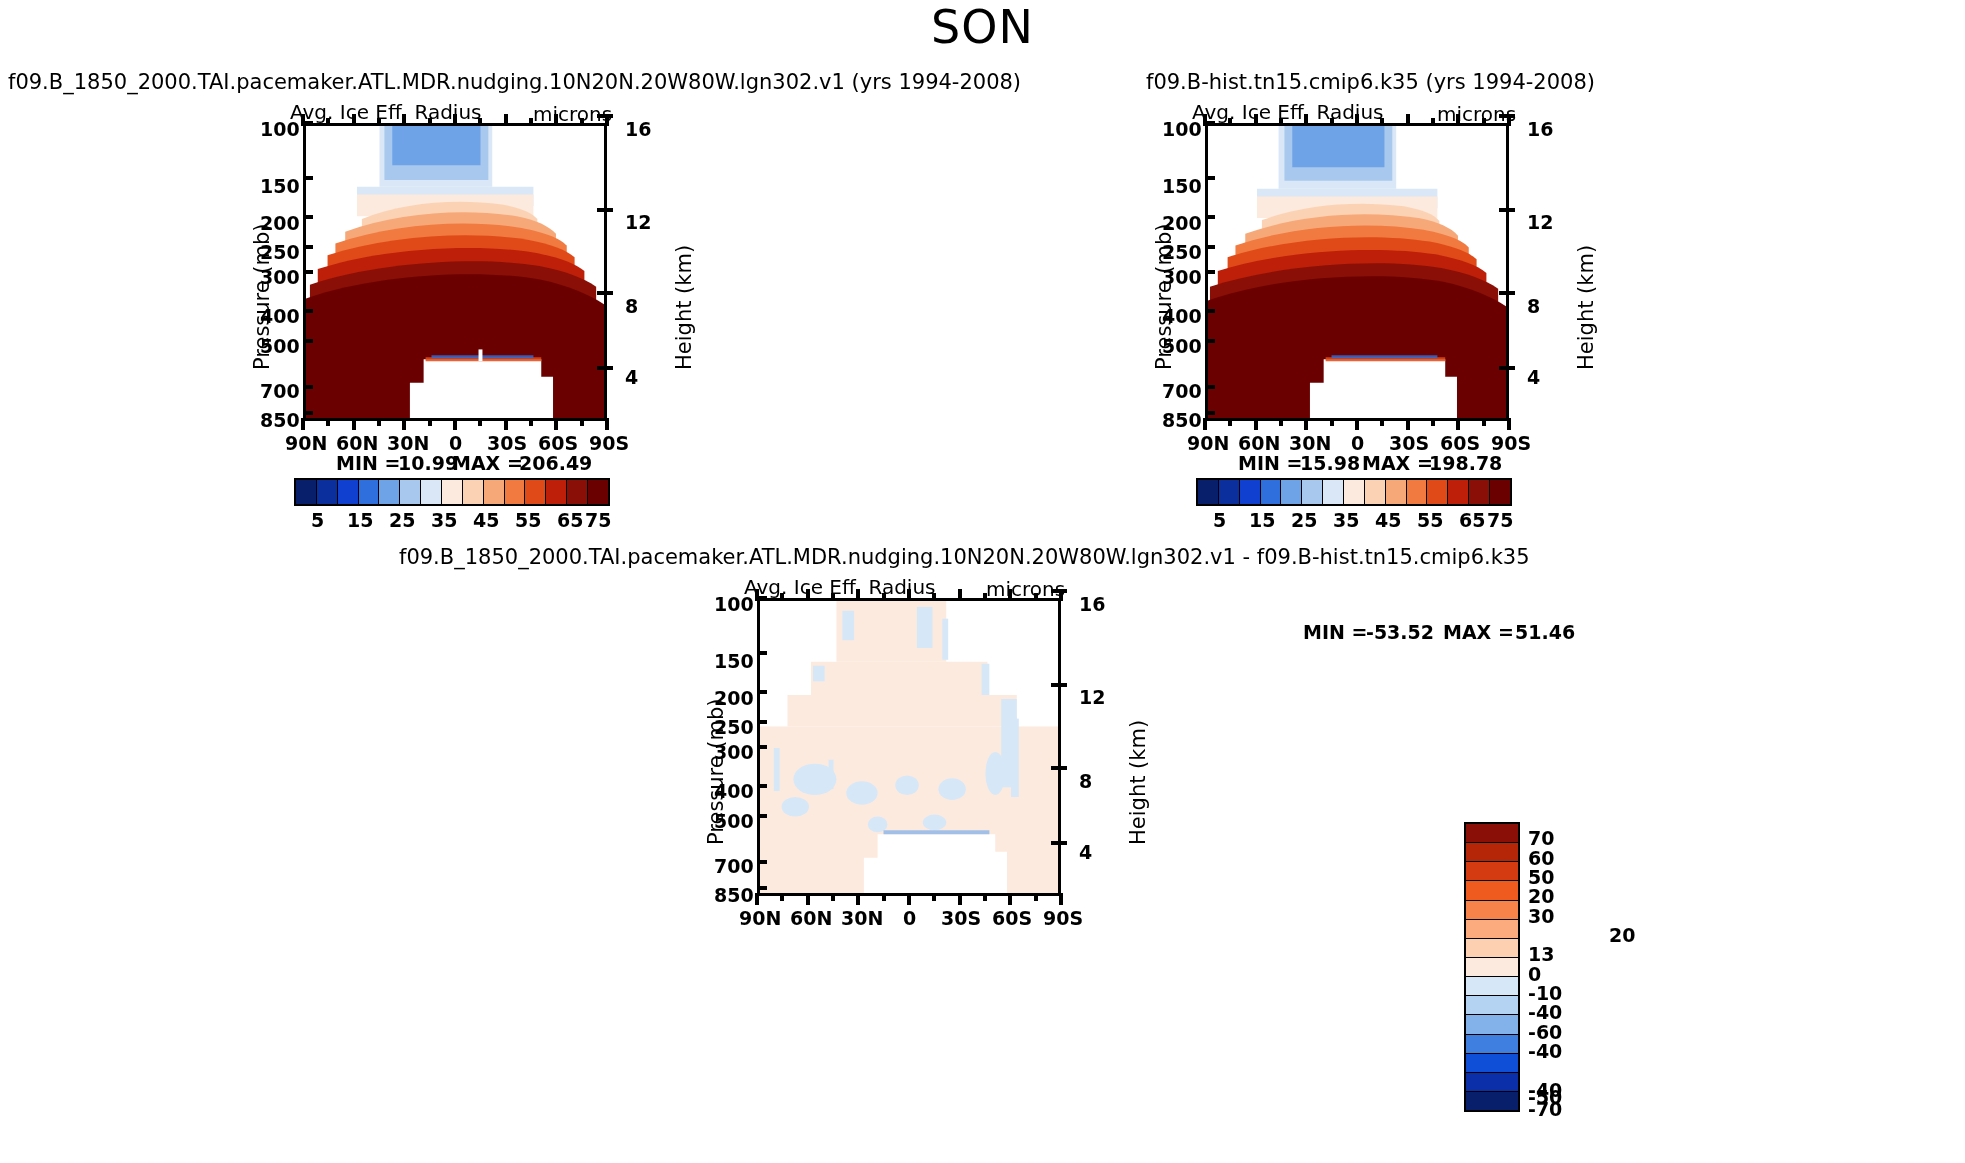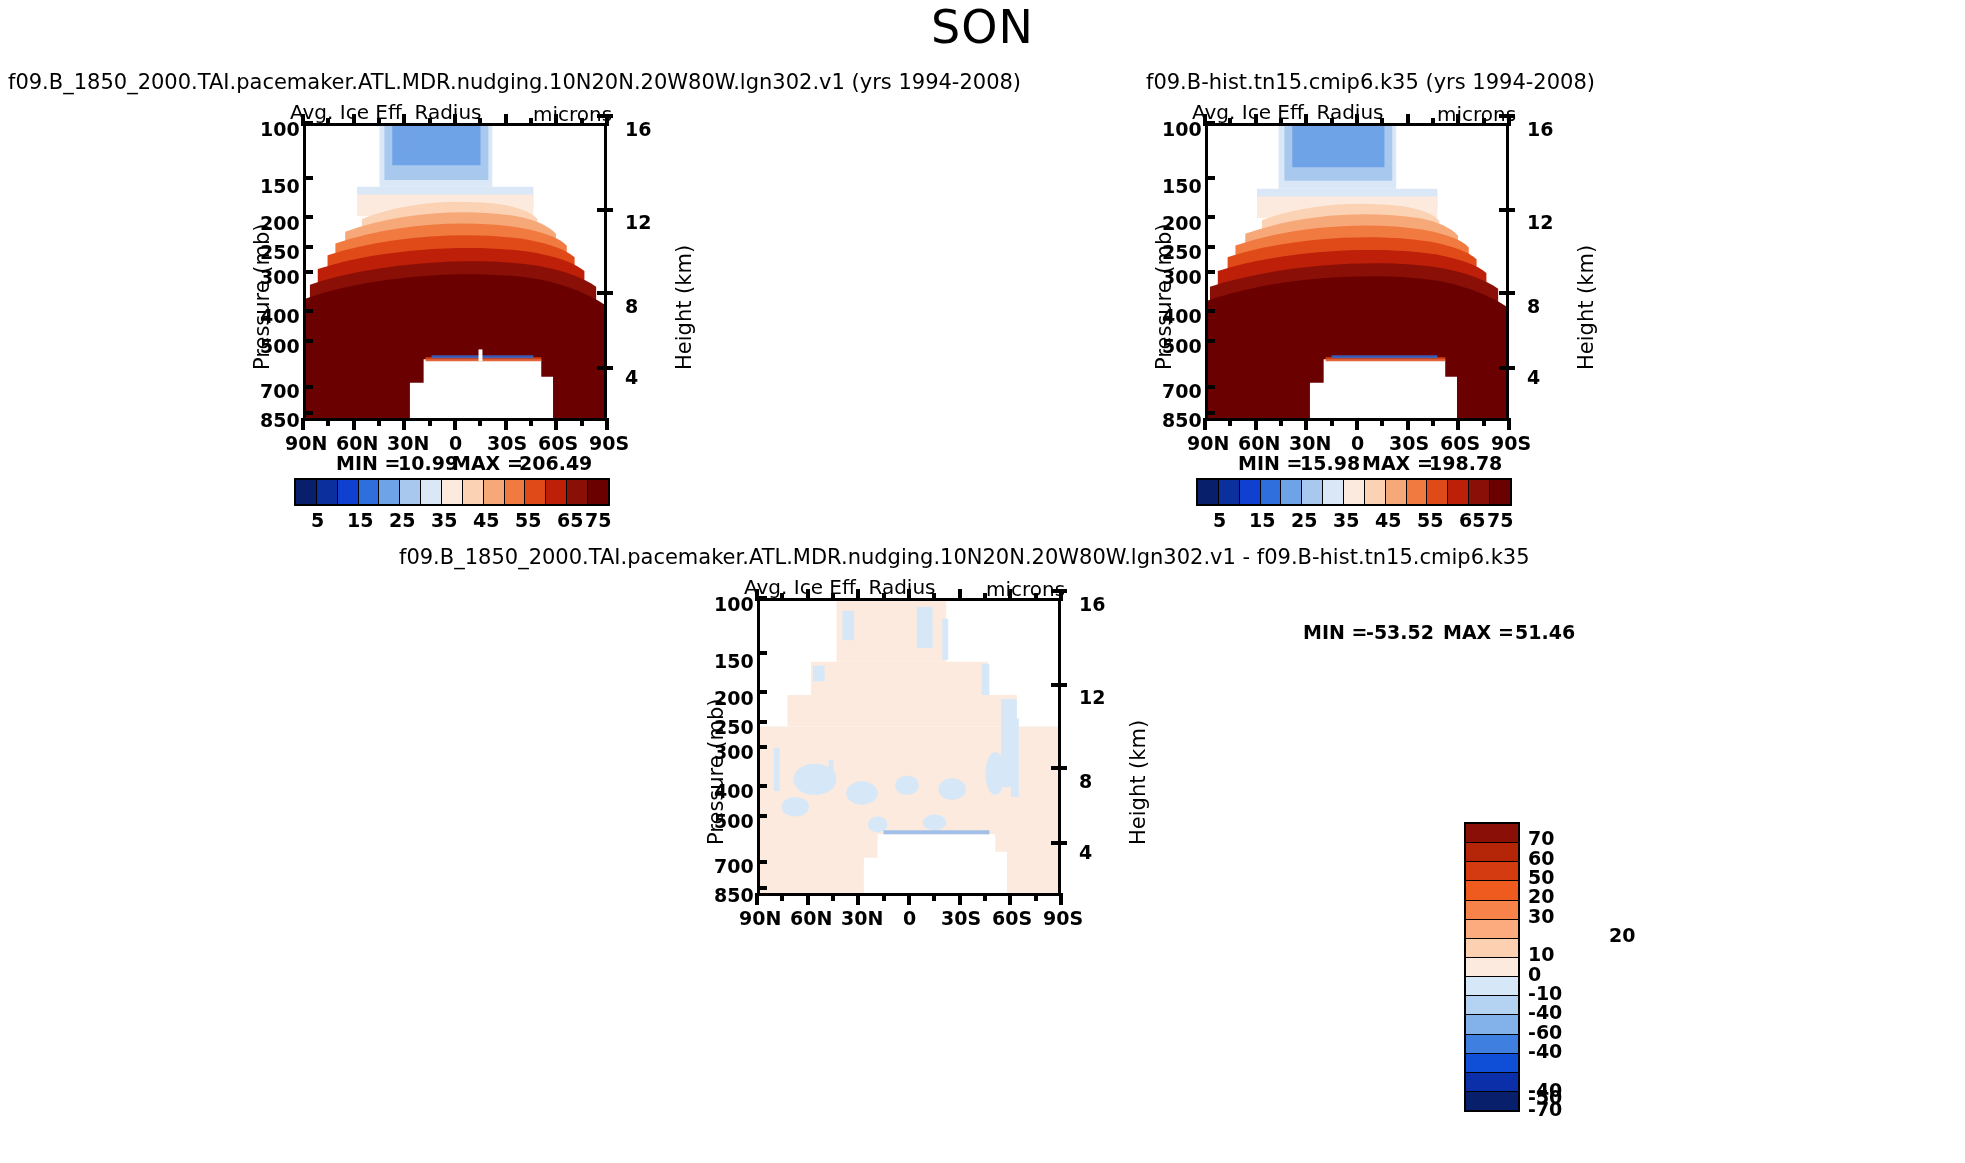--- a/index.html
+++ b/index.html
@@ -410,21 +410,21 @@
     <div class="tick" style="left: 1059px; width: 4px; height: 12px; top: 589px;"></div>
     <div class="tick" style="left: 1059px; width: 4px; height: 12px; top: 893px;"></div>
   </div>
 
 <div class="vbar-lbl" style="left: 1528px; top: 827.333px;">70</div>
 <div class="vbar-lbl" style="left: 1528px; top: 846.667px;">60</div>
 <div class="vbar-lbl" style="left: 1528px; top: 866px;">50</div>
 <div class="vbar-lbl" style="left: 1528px; top: 885.333px;">20</div>
 <div class="vbar-lbl" style="left: 1528px; top: 904.667px;">30</div>
 <div class="vbar-lbl" style="left: 1609px; top: 924px;">20</div>
-<div class="vbar-lbl" style="left: 1528px; top: 943.333px;">10</div>
+<div class="vbar-lbl" style="left: 1528px; top: 943.333px;">13</div>
 <div class="vbar-lbl" style="left: 1528px; top: 962.667px;">0</div>
 <div class="vbar-lbl" style="left: 1528px; top: 982px;">-10</div>
 <div class="vbar-lbl" style="left: 1528px; top: 1001.33px;">-40</div>
 <div class="vbar-lbl" style="left: 1528px; top: 1020.67px;">-60</div>
 <div class="vbar-lbl" style="left: 1528px; top: 1040px;">-40</div>
 <div class="vbar-lbl" style="left: 1528px; top: 1086px;">-50</div>
 <div class="vbar-lbl" style="left: 1528px; top: 1078.67px;">-40</div>
 <div class="vbar-lbl" style="left: 1528px; top: 1098px;">-70</div>
 
 </body></html>

